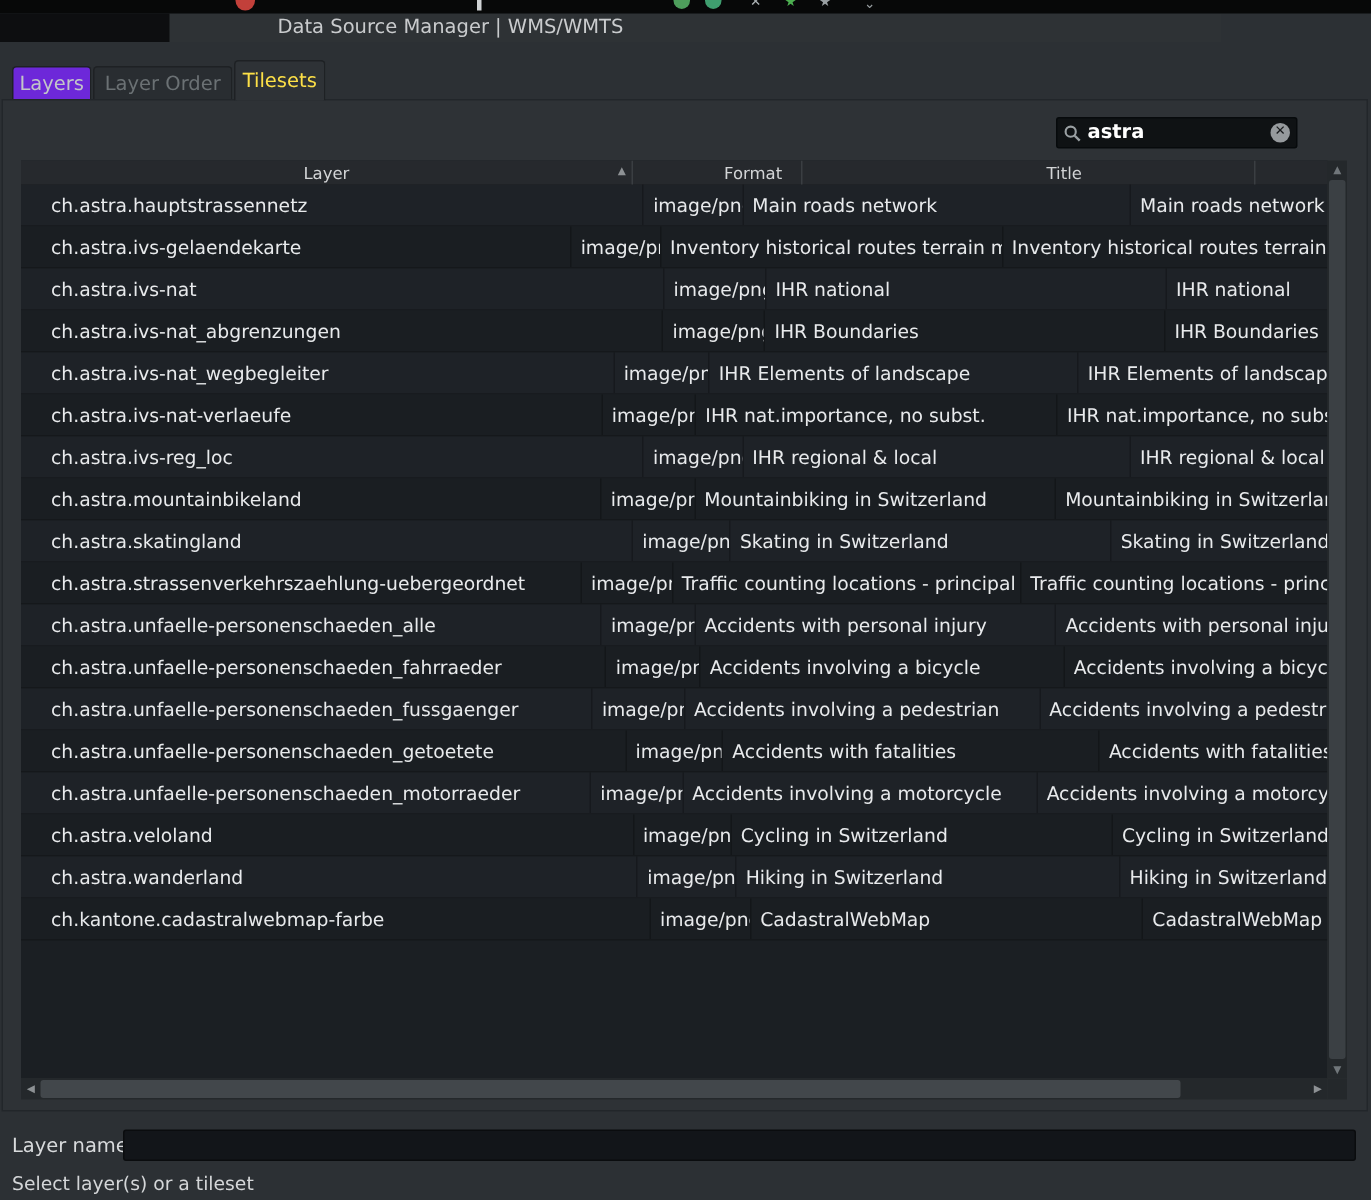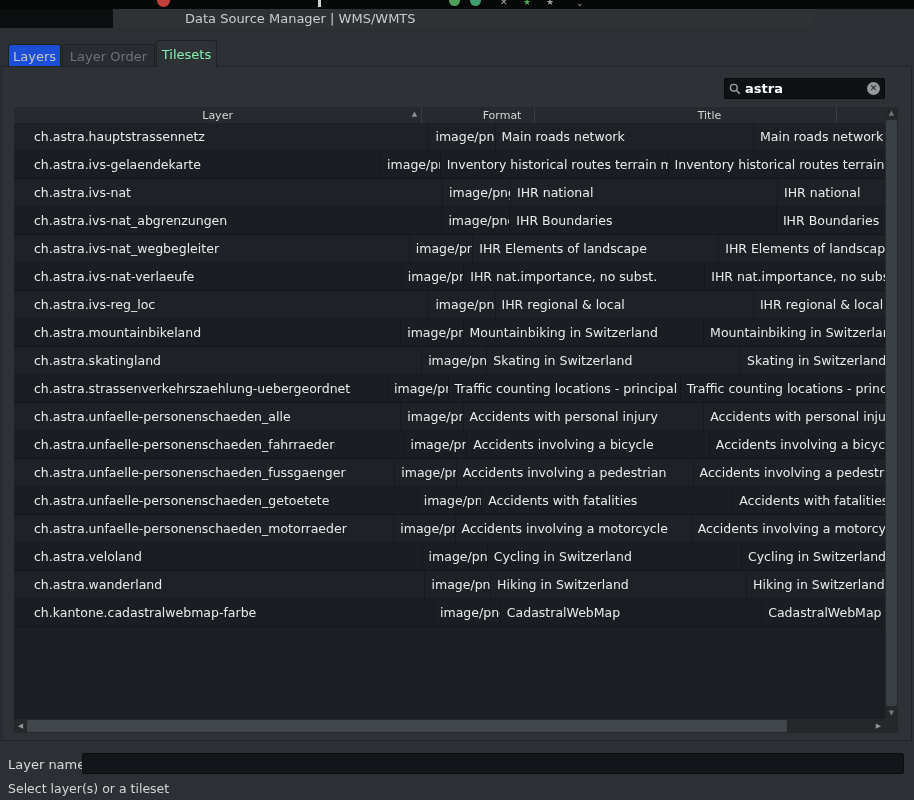--- a/index.html
+++ b/index.html
@@ -17,30 +17,30 @@
   .frag { position:absolute; }
 
   
   .title-bar { position:absolute; left:0; top:9px; width:814px; height:19px; background:#2e3235; z-index:5; }
   .title-bar .title { position:absolute; left:185px; top:2px; font-size:13px; color:#c9cbcd; white-space:nowrap; }
   .title-cover { position:absolute; left:0; top:9px; width:113px; height:19px; background:#0d0e10; z-index:5; }
 
   
   .tab { position:absolute; border:1px solid #1e2124; border-bottom:none; border-radius:3px 3px 0 0;
          font-size:13px; display:flex; align-items:center; justify-content:center; cursor:default; }
-  .tab-layers      { left:8px;   width:53px; height:23px; top:44px; background:#1d4ed8; color:#c3c6c8; z-index:2; }
+  .tab-layers      { left:8px;   width:53px; height:23px; top:44px; background:#6d28d9; color:#c3c6c8; z-index:2; }
   .tab-layer-order { left:62px;  width:93px; height:23px; top:44px; background:#292d31; color:#6b7174; z-index:2; }
-  .tab-tilesets    { left:156px; width:61px; height:27px; top:40px; background:#2e3236; color:#86efac; z-index:4; }
+  .tab-tilesets    { left:156px; width:61px; height:27px; top:40px; background:#2e3236; color:#fde047; z-index:4; }
 
   
   .content-frame { position:absolute; left:1px; top:66px; width:911px; height:675px;
                    background:#2e3236; border:1px solid #22262a; z-index:3; }
 
   
-  .search-box { position:absolute; left:724px; top:78px; width:161px; height:21px;
+  .search-box { position:absolute; left:704px; top:78px; width:161px; height:21px;
                 background:#0f1214; border:1px solid #070a0c; border-radius:2px;
                 display:flex; align-items:center; padding:0 4px; z-index:4; }
   .search-box svg { flex:0 0 auto; }
   .search-input { flex:1 1 auto; min-width:0; background:transparent; border:none; outline:none;
                   color:#ffffff; font-weight:bold; font-size:13px; padding:0 4px;
                   font-family:"DejaVu Sans","Liberation Sans",sans-serif; }
   .clear-btn { flex:0 0 auto; width:13px; height:13px; border-radius:50%; background:#969a9d;
                color:#17191b; font-size:9px; line-height:13px; text-align:center; font-weight:bold; }
 
   

